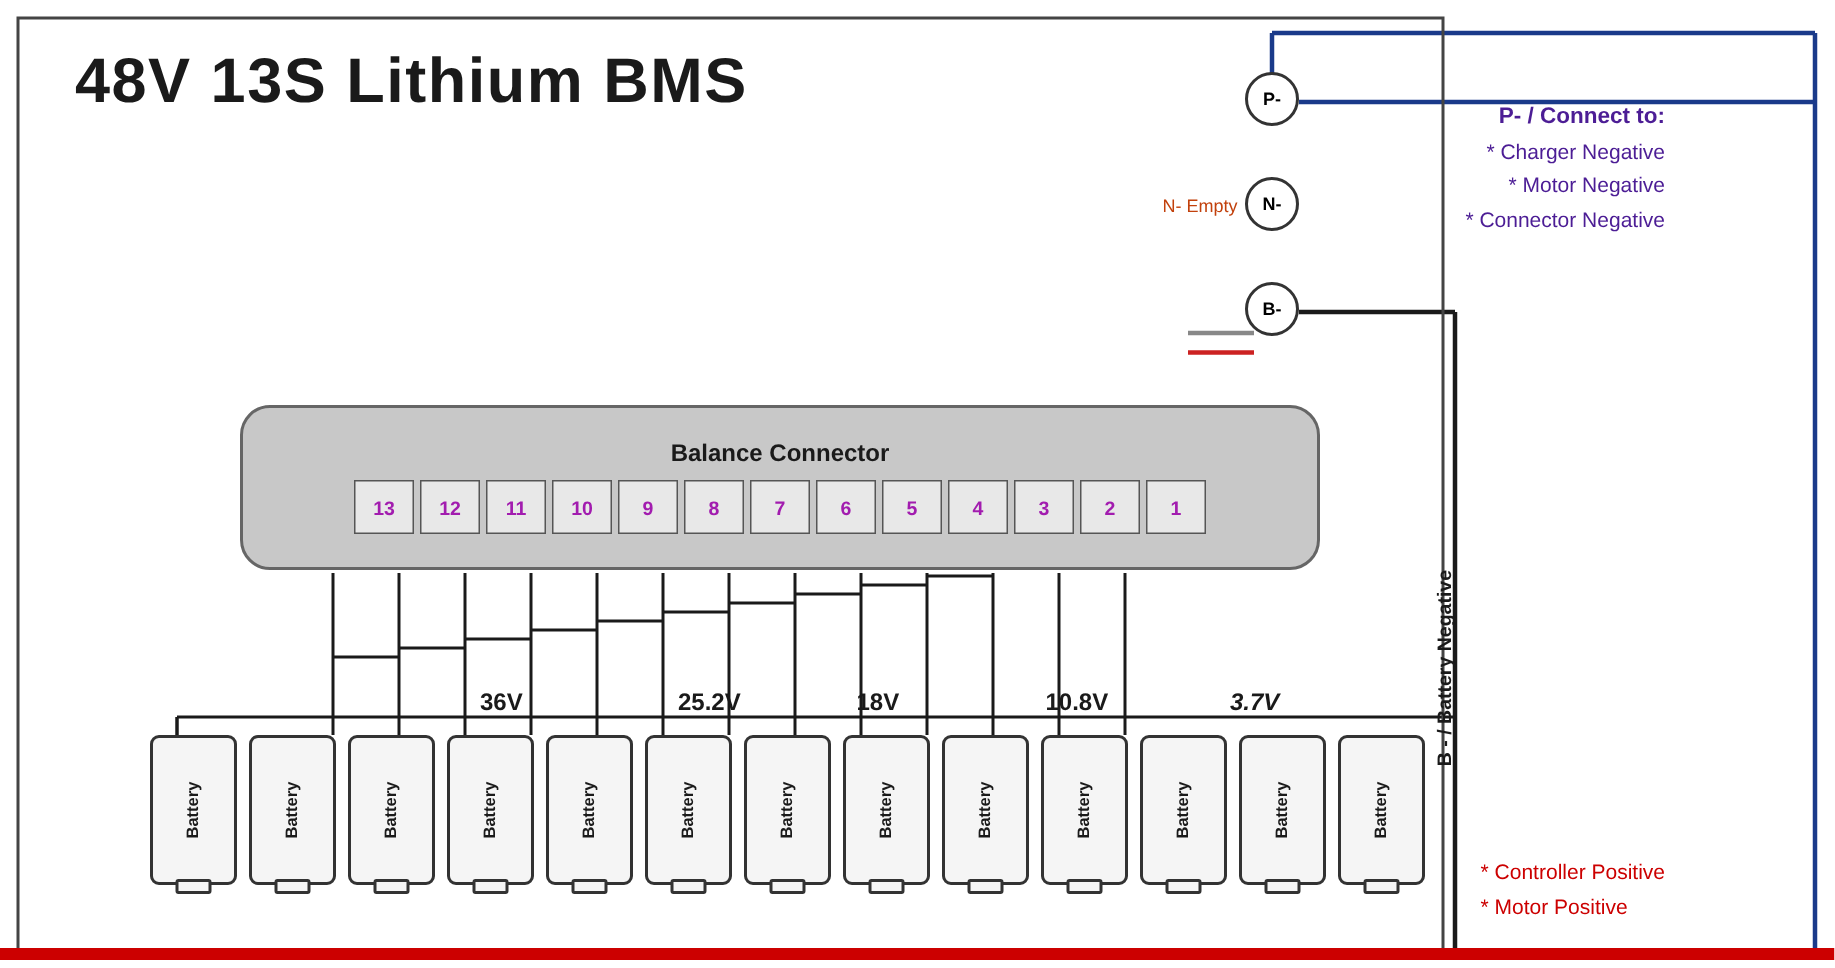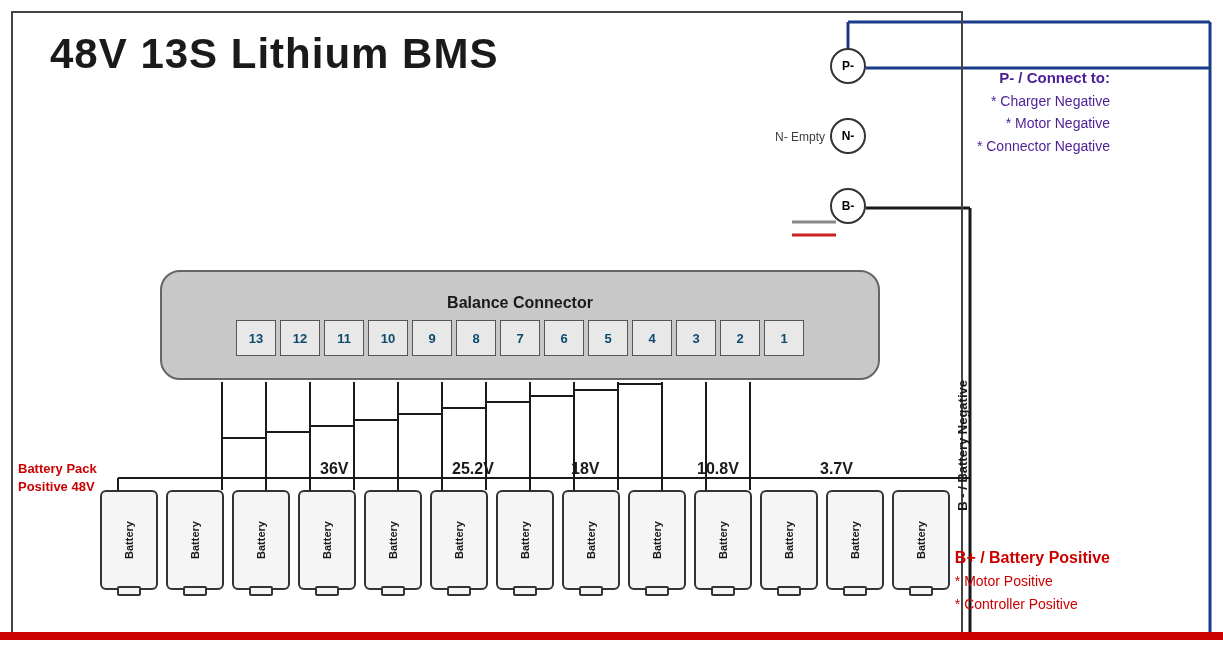--- a/index.html
+++ b/index.html
@@ -90,21 +90,21 @@
       top: 188px;
       left: 830px;
     }
 
     
     #n-empty-label {
       position: absolute;
       top: 130px;
       left: 775px;
       font-size: 12px;
-      color: #404040;
+      color: #c2410c;
     }
 
     
     #balance-connector {
       position: absolute;
       top: 270px;
       left: 160px;
       width: 720px;
       height: 110px;
       background: #c8c8c8;
@@ -132,21 +132,21 @@
     .connector-pin {
       width: 40px;
       height: 36px;
       background: #e8e8e8;
       border: 1.5px solid #555;
       display: flex;
       align-items: center;
       justify-content: center;
       font-size: 13px;
       font-weight: bold;
-      color: #0c4a6e;
+      color: #a21caf;
     }
 
     
     #battery-pack-label {
       position: absolute;
       top: 460px;
       left: 18px;
       font-size: 13px;
       color: #cc0000;
       font-weight: bold;
@@ -338,23 +338,22 @@
   </div>
 
   <div id="p-minus-label">
     <div class="header">P- / Connect to:</div>
     <div>* Charger Negative</div>
     <div>* Motor Negative</div>
     <div>* Connector Negative</div>
   </div>
 
   <div id="b-plus-label">
-    <div class="header">B+ / Battery Positive</div>
+    <div>* Controller Positive</div>
     <div>* Motor Positive</div>
-    <div>* Controller Positive</div>
   </div>
 
   <div id="balance-connector">
     <div id="balance-connector-title">Balance Connector</div>
     <div id="connector-pins">
     <div class="connector-pin">13</div>
         <div class="connector-pin">12</div>
         <div class="connector-pin">11</div>
         <div class="connector-pin">10</div>
         <div class="connector-pin">9</div>
@@ -362,27 +361,26 @@
         <div class="connector-pin">7</div>
         <div class="connector-pin">6</div>
         <div class="connector-pin">5</div>
         <div class="connector-pin">4</div>
         <div class="connector-pin">3</div>
         <div class="connector-pin">2</div>
         <div class="connector-pin">1</div>
       </div>
   </div>
 
-  <div id="battery-pack-label">Battery Pack Positive 48V</div>
 
   <div class="voltage-label" style="top:460px; left:320px;">36V</div>
   <div class="voltage-label" style="top:460px; left:452px;text-align:center;">25.2V</div>
   <div class="voltage-label" style="top:460px; left:571px;">18V</div>
   <div class="voltage-label" style="top:460px; left:697px;">10.8V</div>
-  <div class="voltage-label" style="top:460px; left:820px;">3.7V</div>
+  <div class="voltage-label" style="top:460px; left:820px;font-style:italic;">3.7V</div>
 
   <div id="b-battery-neg-label">B - / Battery Negative</div>
 
   <div id="batteries-row">
   <div class="battery-cell">Battery</div>
       <div class="battery-cell">Battery</div>
       <div class="battery-cell">Battery</div>
       <div class="battery-cell">Battery</div>
       <div class="battery-cell">Battery</div>
       <div class="battery-cell">Battery</div>

